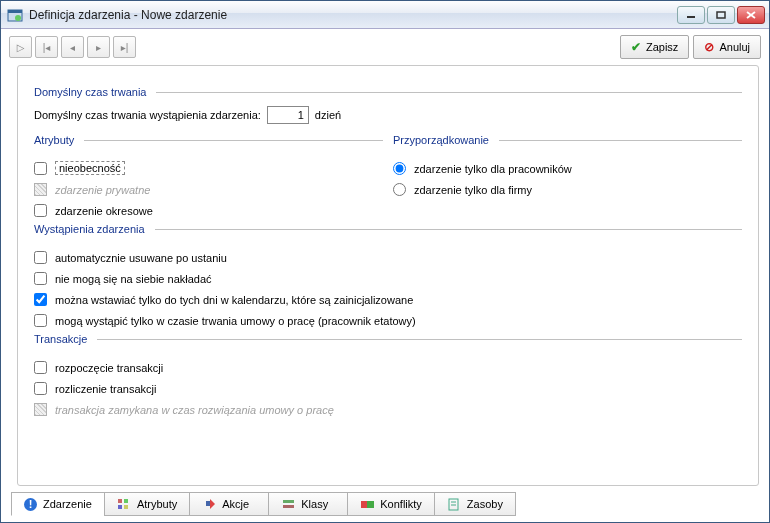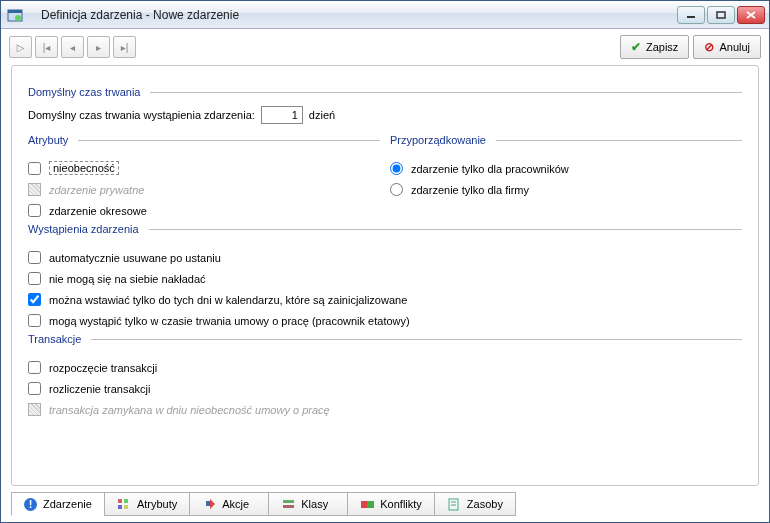--- a/index.html
+++ b/index.html
@@ -20,21 +20,20 @@
   display: flex;
   flex-direction: column;
 }
 .titlebar {
   height: 28px;
   background: linear-gradient(to bottom, #fdfdfe, #e8edf5 45%, #d5dfee 46%, #e8eef7);
   border-bottom: 1px solid #aac;
   display: flex;
   align-items: center;
   padding: 0 4px 0 6px;
-  gap: 12px;
 }
 .titlebar-icon {
   width: 16px; height: 16px;
   margin-right: 6px;
 }
 .titlebar-text {
   flex: 1;
   font-size: 12px;
   color: #222;
 }
@@ -77,21 +76,21 @@
   background: linear-gradient(to bottom, #fdfdfd, #e8e8e8);
   border-radius: 2px;
   display: flex; align-items: center; gap: 5px;
   margin-left: 4px;
   font-size: 11px;
 }
 .icon-check { color: #2a9d2a; font-weight: bold; font-size: 12px; }
 .icon-cancel { color: #d02020; font-weight: bold; font-size: 12px; }
 .content-frame {
   flex: 1;
-  margin: 0 10px 6px 10px;
+  margin: 0 10px 6px 16px;
   border: 1px solid #c8c8c8;
   border-radius: 3px;
   padding: 14px 16px 10px 16px;
   overflow: auto;
   background: #fff;
 }
 .section-hdr {
   display: flex;
   align-items: center;
   color: #16358f;
@@ -295,21 +294,21 @@
     <div class="chk-row">
         <input type="checkbox" style="">
         <span>rozpoczęcie transakcji</span>
       </div>
     <div class="chk-row">
         <input type="checkbox" style="">
         <span>rozliczenie transakcji</span>
       </div>
     <div class="chk-row">
         <span class="disabled-check"></span>
-        <span class="disabled-text">transakcja zamykana w dniu nieobecność umowy o pracę</span>
+        <span class="disabled-text">transakcja zamykana w czas rozwiązania umowy o pracę</span>
       </div>
 
   </div>
 
   <div class="tab-strip">
     <div class="tab active">
       <span class="tab-icon" style="color:#fff;background:#2a6fd6;border-radius:50%;font-weight:bold;width:13px;height:13px;">!</span>
       <span>Zdarzenie</span>
     </div>
     <div class="tab">

